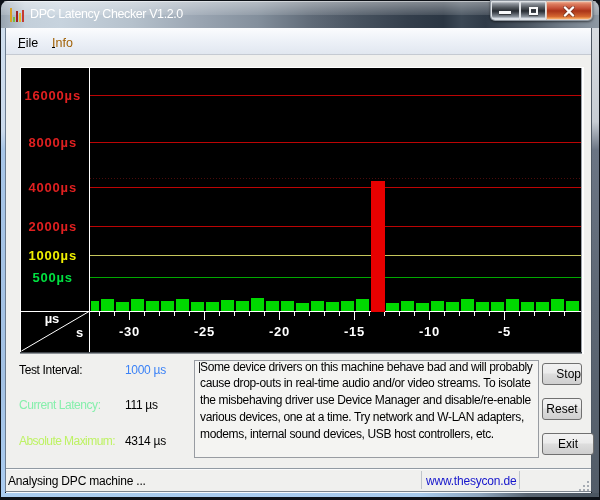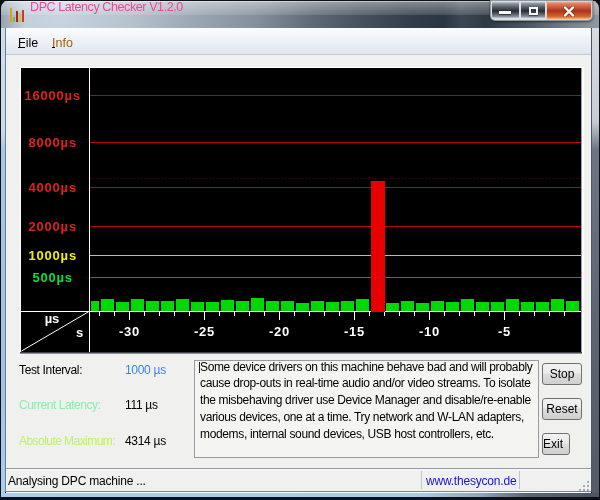--- a/index.html
+++ b/index.html
@@ -139,23 +139,23 @@
 <div class="a" style="left:125px;top:363px;font-size:12px;letter-spacing:-0.3px;color:#3b82f6">1000 µs</div>
 <div class="a" style="left:19px;top:398px;font-size:12px;letter-spacing:-0.45px;color:#86efac">Current Latency:</div>
 <div class="a" style="left:125px;top:398px;font-size:12px;letter-spacing:-0.3px;color:#000">111 µs</div>
 <div class="a" style="left:19px;top:434px;font-size:12px;letter-spacing:-0.55px;color:#bef264">Absolute Maximum:</div>
 <div class="a" style="left:125px;top:434px;font-size:12px;letter-spacing:-0.3px;color:#000">4314 µs</div>
 
 <div class="a" style="left:194px;top:360px;width:345px;height:98px;border:1px solid #989ca2;background:#f4f4f2;box-sizing:border-box"></div>
 <div class="a" style="left:199px;top:361.5px;width:1px;height:11px;background:#222"></div>
 <div class="a" style="left:200px;top:358.5px;width:338px;font-size:12px;letter-spacing:-0.35px;line-height:16.8px;color:#000">Some device drivers on this machine behave bad and will probably cause drop-outs in real-time audio and/or video streams. To isolate the misbehaving driver use Device Manager and disable/re-enable various devices, one at a time. Try network and W-LAN adapters, modems, internal sound devices, USB host controllers, etc.</div>
 
-<div class="a" style="left:542px;top:363px;width:40px;height:22px;border:1px solid #707070;border-radius:3px;box-sizing:border-box;background:linear-gradient(180deg,#f2f2f2 0%,#ebebeb 45%,#dddddd 50%,#cfcfcf 100%);font-size:12px;text-align:center;line-height:20px;color:#000">Stop</div>
+<div class="a" style="left:542px;top:363px;width:40px;height:22px;border:1px solid #707070;border-radius:3px;box-sizing:border-box;background:linear-gradient(180deg,#f2f2f2 0%,#ebebeb 45%,#dddddd 50%,#cfcfcf 100%);font-size:12px;text-align:right;line-height:20px;color:#000">Stop</div>
 <div class="a" style="left:542px;top:397.5px;width:40px;height:22px;border:1px solid #707070;border-radius:3px;box-sizing:border-box;background:linear-gradient(180deg,#f2f2f2 0%,#ebebeb 45%,#dddddd 50%,#cfcfcf 100%);font-size:12px;text-align:center;line-height:20px;color:#000">Reset</div>
-<div class="a" style="left:542px;top:432.5px;width:28px;height:22px;border:1px solid #707070;border-radius:3px;box-sizing:border-box;background:linear-gradient(180deg,#f2f2f2 0%,#ebebeb 45%,#dddddd 50%,#cfcfcf 100%);font-size:12px;text-align:left;line-height:20px;color:#000">Exit</div>
+<div class="a" style="left:542px;top:432.5px;width:52px;height:22px;border:1px solid #707070;border-radius:3px;box-sizing:border-box;background:linear-gradient(180deg,#f2f2f2 0%,#ebebeb 45%,#dddddd 50%,#cfcfcf 100%);font-size:12px;text-align:center;line-height:20px;color:#000">Exit</div>
 
 <div class="a" style="left:6px;top:468px;width:585px;height:1px;background:#919aa3"></div>
 <div class="a" style="left:6px;top:469px;width:585px;height:1px;background:#fafbfc"></div>
 <div class="a" style="left:8px;top:474px;font-size:12px;letter-spacing:-0.2px;color:#000">Analysing DPC machine ...</div>
 <div class="a" style="left:421px;top:471px;width:1px;height:18px;background:#c0c5cb"></div>
 <div class="a" style="left:519px;top:471px;width:1px;height:18px;background:#c0c5cb"></div>
 <div class="a" style="left:426px;top:474px;font-size:12px;letter-spacing:-0.2px;color:#1515cc;">www.thesycon.de</div>
 <div class="a" style="left:587px;top:481px;width:2px;height:2px;background:#a6acb3"></div>
 <div class="a" style="left:583px;top:485px;width:2px;height:2px;background:#a6acb3"></div>
 <div class="a" style="left:587px;top:485px;width:2px;height:2px;background:#a6acb3"></div>
@@ -163,21 +163,21 @@
 <div class="a" style="left:583px;top:489px;width:2px;height:2px;background:#a6acb3"></div>
 <div class="a" style="left:587px;top:489px;width:2px;height:2px;background:#a6acb3"></div>
 
 <svg class="a" style="left:9.5px;top:8px" width="14" height="14" viewBox="0 0 14 14" shape-rendering="crispEdges">
   <rect x="0" y="0" width="2.3" height="14" fill="#d8a126"></rect>
   <rect x="2.8" y="9" width="2.2" height="5" fill="#76c043"></rect>
   <rect x="5.8" y="3.2" width="2.2" height="10.8" fill="#a02023"></rect>
   <rect x="8.8" y="5.4" width="2.1" height="8.6" fill="#e3b82a"></rect>
   <rect x="11.6" y="2.2" width="2.2" height="11.8" fill="#c53b32"></rect>
 </svg>
-<div class="a" style="left:30px;top:0;font-size:12.5px;letter-spacing:-0.4px;color:#ec4899">DPC Latency Checker V1.2.0</div>
+<div class="a" style="left:30px;top:7px;font-size:12.5px;letter-spacing:-0.4px;color:#ffffff">DPC Latency Checker V1.2.0</div>
 
 <div class="a" style="left:490px;top:0;width:103px;height:21px;border-radius:0 0 5px 5px;background:#8d959e;box-shadow:0 1px 2.5px rgba(0,0,0,0.55)"></div>
 <div class="a" style="left:491px;top:1px;width:29px;height:19px;border-radius:0 0 0 4px;box-sizing:border-box;border:1px solid #dde1e5;background:linear-gradient(180deg,#c8ccd0 0%,#8d939b 10%,#53595f 32%,#33383e 47%,#262b31 52%,#454b53 64%,#848c95 85%,#d8dee5 97%,#eef1f4 100%)"></div>
 <div class="a" style="left:520px;top:1px;width:26px;height:19px;box-sizing:border-box;border:1px solid #dde1e5;background:linear-gradient(180deg,#c8ccd0 0%,#8d939b 10%,#53595f 32%,#33383e 47%,#262b31 52%,#454b53 64%,#848c95 85%,#d8dee5 97%,#eef1f4 100%)"></div>
 <div class="a" style="left:546px;top:1px;width:46px;height:19px;border-radius:0 0 4px 0;box-sizing:border-box;border:1px solid #e6cdbd;
   background:linear-gradient(180deg,#f0a98f 0%,#dc7c5e 12%,#c65138 36%,#b53c22 47%,#aa3418 52%,#bb4823 66%,#d4662f 85%,#f09b55 96%,#f8bd7d 100%)"></div>
 <div class="a" style="left:499px;top:11px;width:12px;height:3px;background:#f8f9fa;box-shadow:0 1px 1px rgba(0,0,0,0.5)"></div>
 <div class="a" style="left:528.5px;top:7px;width:9px;height:8px;box-sizing:border-box;border:2px solid #f8f9fa;box-shadow:0 1px 1px rgba(0,0,0,0.4)"></div>
 <svg class="a" style="left:563px;top:5.5px" width="12" height="11" viewBox="0 0 12 11">
   <path d="M2 1.5 L10 9.5 M10 1.5 L2 9.5" stroke="#1f1f1f" stroke-width="4" stroke-linecap="round" opacity="0.35"></path>

